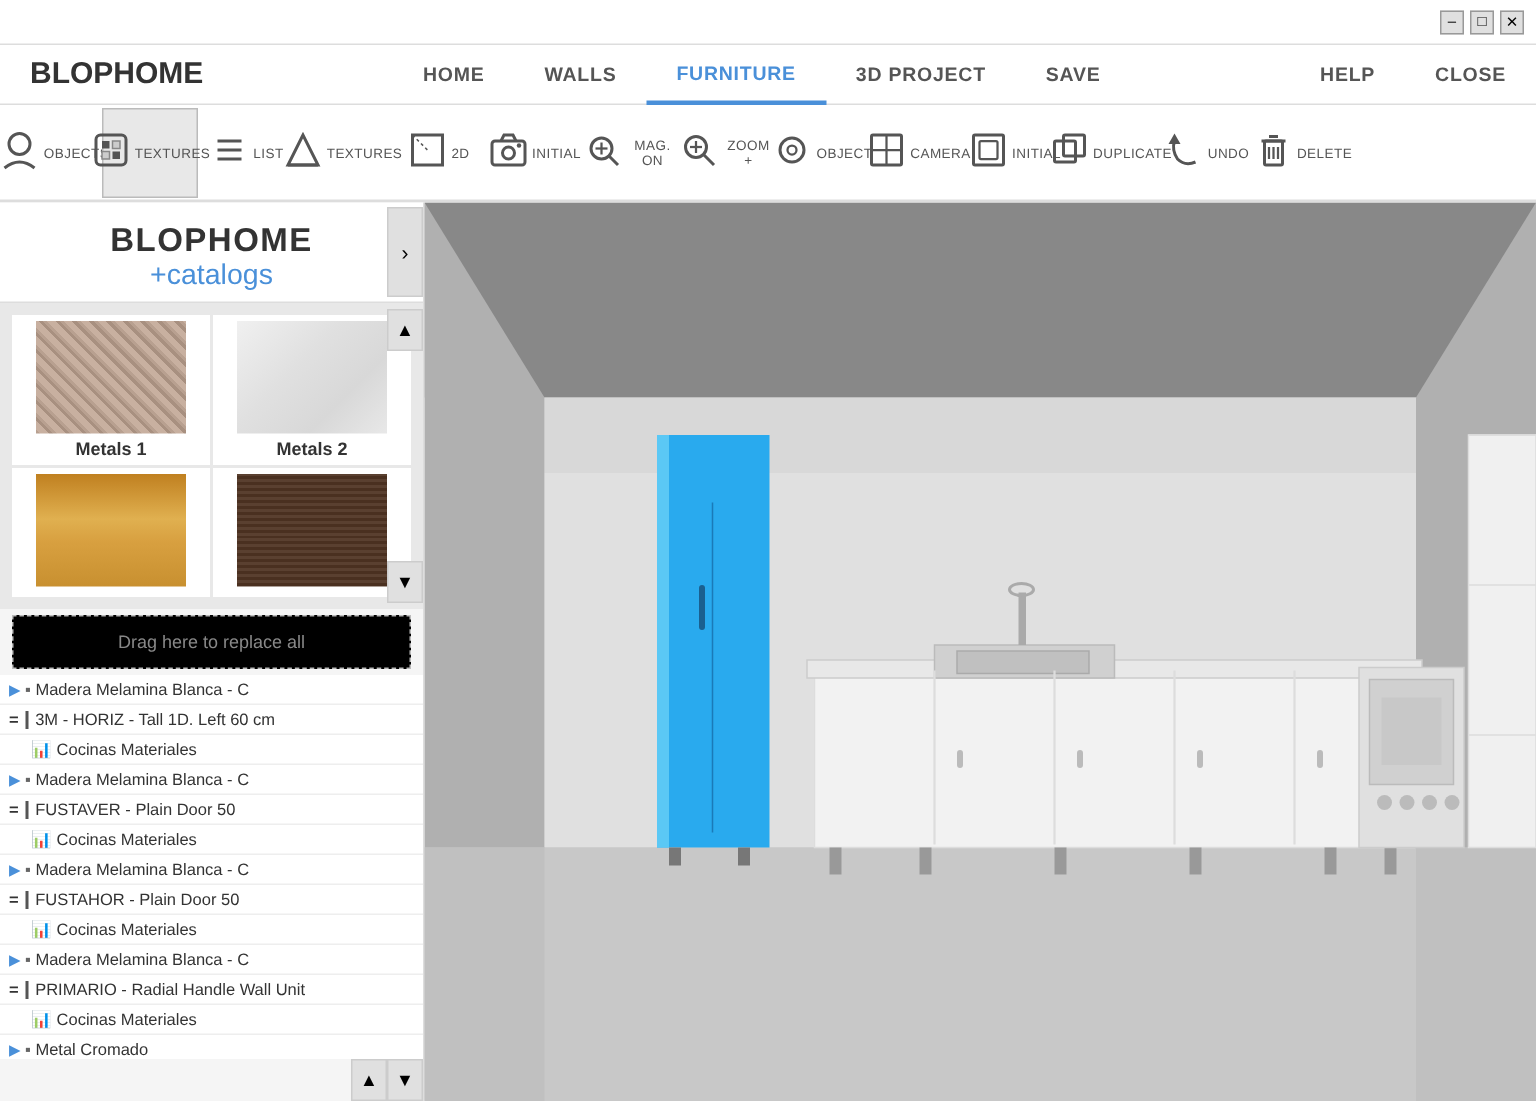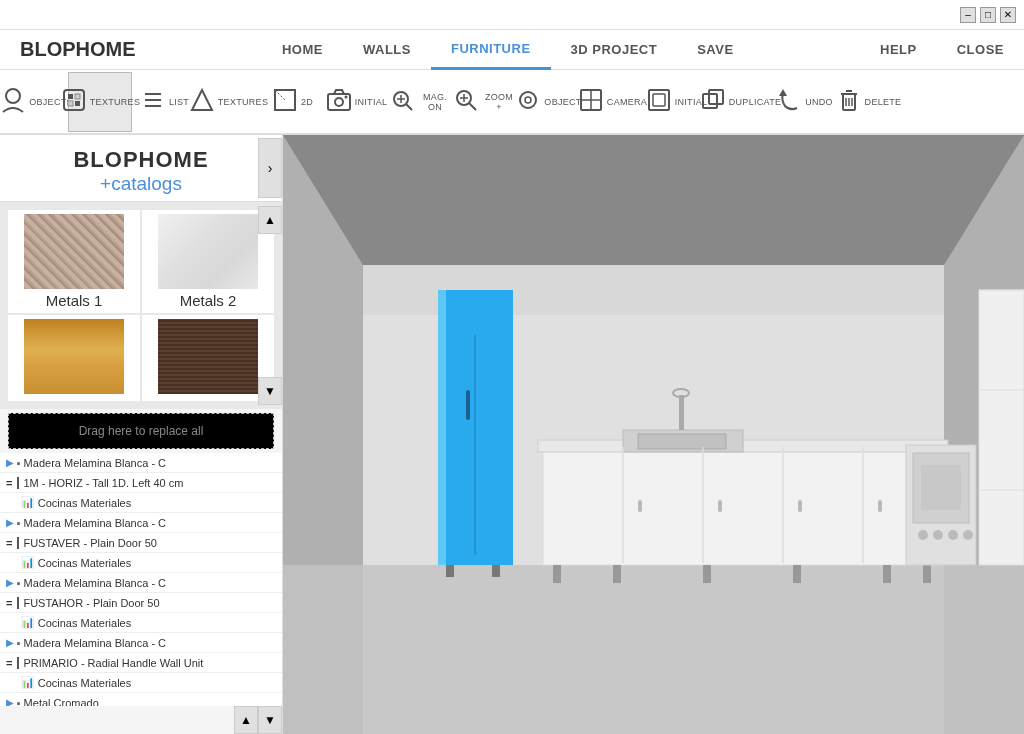--- a/index.html
+++ b/index.html
@@ -157,24 +157,25 @@
       padding: 4px;
     }
     .texture-thumb {
       width: 100px;
       height: 75px;
       background: #ccc;
       position: relative;
       overflow: hidden;
     }
     .texture-label {
-      font-size: 15px;
+      font-size: 12px;
       color: #333;
       margin-top: 3px;
       text-align: center;
+      font-weight: bold;
     }
     .grid-controls {
       position: absolute;
       right: 0;
       top: 0;
       bottom: 0;
       width: 24px;
       display: flex;
       flex-direction: column;
       justify-content: space-between;
@@ -486,21 +487,21 @@
     </div>
 
     <div id="object-list">
       <div class="obj-row">
         <span class="play-icon">▶</span>
         <span class="obj-icon">▪</span>
         <span>Madera Melamina Blanca - C</span>
       </div>
       <div class="obj-row">
         <span style="font-weight:bold;margin-right:2px;">=</span>
-        <span class="obj-separator">1M - HORIZ - Tall 1D. Left 40 cm</span>
+        <span class="obj-separator">3M - HORIZ - Tall 1D. Left 60 cm</span>
       </div>
       <div class="obj-row">
         <span style="margin-left:12px;"></span>
         <span class="bar-icon">📊</span>
         <span>Cocinas Materiales</span>
       </div>
       <div class="obj-row">
         <span class="play-icon">▶</span>
         <span class="obj-icon">▪</span>
         <span>Madera Melamina Blanca - C</span>

